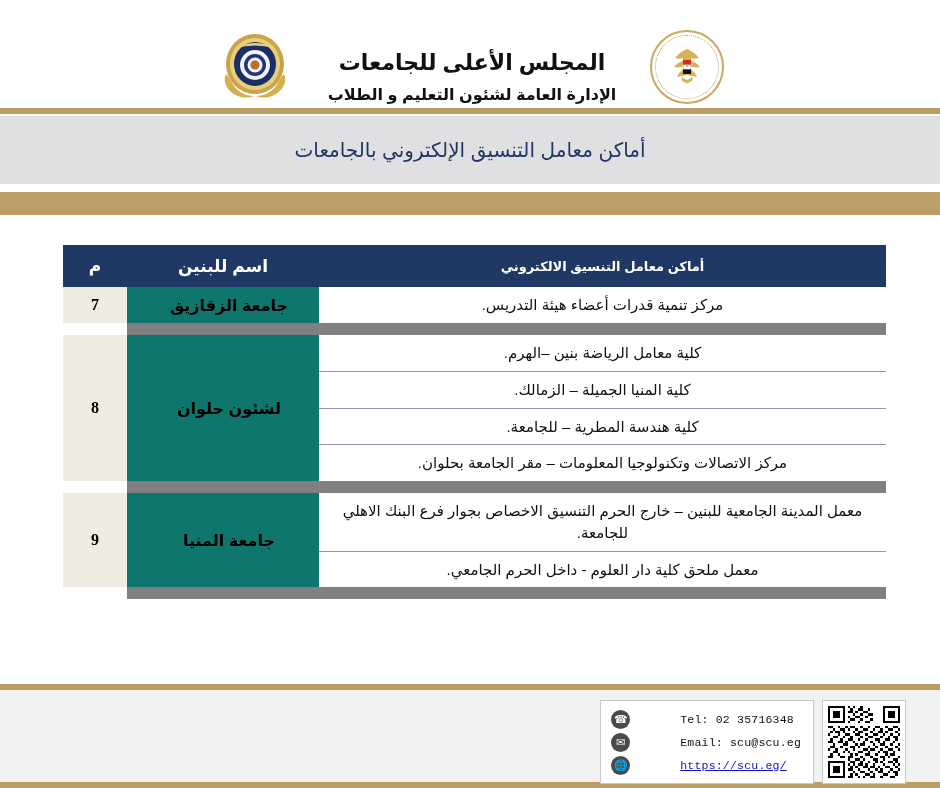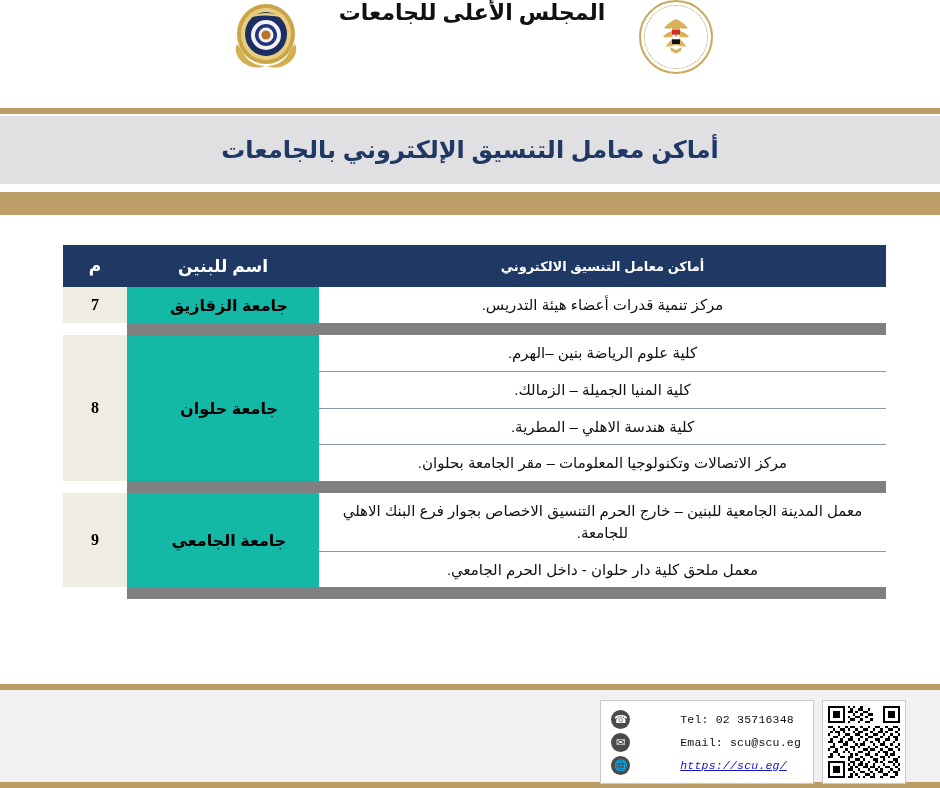--- a/index.html
+++ b/index.html
@@ -8,21 +8,21 @@
     background: #ffffff;
     font-family: "Liberation Sans", "DejaVu Sans", sans-serif;
     overflow: hidden;
   }
   .page { position: relative; width: 940px; height: 788px; background: #fff; }
 
   
   .header {
     position: absolute; left: 0; top: 0; width: 940px; height: 104px;
     background: #ffffff;
-    display: flex; align-items: flex-start; justify-content: center;
+    display: flex; align-items: flex-end; justify-content: center;
     gap: 30px;
   }
   .logo-left {
     width: 74px; height: 74px; border-radius: 50%;
     background: #ffffff;
     border: 2px solid #caa95f;
     position: relative; flex: 0 0 auto;
     overflow: hidden;
   }
   .logo-left .ring-text {
@@ -56,21 +56,21 @@
   .band-gold-thin {
     position: absolute; left: 0; width: 940px; height: 6px;
     background: #bb9c65;
   }
   .title-band {
     position: absolute; left: 0; top: 116px; width: 940px; height: 68px;
     background: #e0e0e2;
     display: flex; align-items: center; justify-content: center;
   }
   .title-band .headline {
-    font-size: 24px; font-weight: bold; color: #1f3864;
+    font-size: 20px; font-weight: normal; color: #1f3864;
     letter-spacing: 0px;
   }
   .band-gold-thick {
     position: absolute; left: 0; top: 192px; width: 940px; height: 23px;
     background: #bd9e68;
   }
 
   
   .table-wrap {
     position: absolute; left: 63px; top: 245px; width: 823px;
@@ -86,21 +86,21 @@
     height: 42px; text-align: center; vertical-align: middle;
     padding: 0 8px; border: 0;
   }
   thead th.h-place { font-size: 13px; }
 
   td.idx {
     background: #efece2; text-align: center; vertical-align: middle;
     font-size: 16px; font-weight: bold; color: #000; font-family: "Liberation Serif", serif;
   }
   td.univ {
-    background: #14b8a6; text-align: center; vertical-align: middle;
+    background: #0f766e; text-align: center; vertical-align: middle;
     font-size: 16px; font-weight: bold; color: #000; padding-left: 12px;
   }
   td.place {
     background: #ffffff; text-align: center; vertical-align: middle;
     font-size: 15px; color: #111; padding: 7px 16px; line-height: 1.45;
   }
   td.place.sub-sep { border-top: 1.6px solid #8b96a8; }
   tr.single td.place { height: 36px; }
 
   tr.spacer td {
@@ -130,21 +130,21 @@
   .cicon {
     width: 19px; height: 19px; border-radius: 50%;
     background: #4a4a4a; flex: 0 0 auto;
     display: flex; align-items: center; justify-content: center;
     color: #fff; font-size: 11px; line-height: 1;
   }
   .ctext {
     font-family: "Liberation Mono", "DejaVu Sans Mono", monospace;
     font-size: 11.5px; color: #111; letter-spacing: .2px; white-space: nowrap; margin-left: 41px;
   }
-  .ctext.link { color: #1313c8; text-decoration: underline; font-style: italic; }
+  .ctext.link { color: #1313c8; text-decoration: underline; }
   .qr-box {
     border: 1px solid #c9c9c9; background: #fff;
     margin-left: 8px; padding: 5px;
     display: flex; align-items: center; justify-content: center;
   }
   .qr { width: 72px; height: 72px; display: block; }
 </style>
 </head>
 <body>
 
@@ -159,20 +159,21 @@
         <rect x="13" y="13" width="8" height="14" fill="#ffffff" stroke="#c8a44f" stroke-width="0.6"></rect>
         <rect x="13" y="13" width="8" height="4.7" fill="#d22b2b"></rect>
         <rect x="13" y="22.3" width="8" height="4.7" fill="#111111"></rect>
         <path d="M15.6 18.4 l1.4 -1.6 1.4 1.6 -1.4 1.6 z" fill="#c8a44f"></path>
         <path d="M11 30 l6 3 6 -3 -1 4 -5 2.6 -5 -2.6 z" fill="#d8b35a"></path>
       </svg>
     </div>
 
     <div class="center-block">
       <div class="title-ar">المجلس الأعلى للجامعات</div>
+      <div class="subtitle-ar">الإدارة العامة لشئون التعليم و الطلاب</div>
     </div>
 
     <div class="logo-right">
       <svg viewBox="0 0 78 74" width="78" height="74" aria-hidden="true">
         <g>
           <path d="M10 44 C6 52 12 62 22 66 C27 68 33 68 38 66 C30 66 22 62 18 56 C15 51 13 47 10 44 Z" fill="#d4af4f"></path>
           <path d="M68 44 C72 52 66 62 56 66 C51 68 45 68 40 66 C48 66 56 62 60 56 C63 51 65 47 68 44 Z" fill="#d4af4f"></path>
           <ellipse cx="39" cy="34" rx="29" ry="30" fill="#caa548"></ellipse>
           <ellipse cx="39" cy="34" rx="25" ry="26" fill="#e8cf7f"></ellipse>
           <ellipse cx="39" cy="34" rx="21" ry="22" fill="#1b2f63"></ellipse>
@@ -215,46 +216,46 @@
           <td class="univ">جامعة الزقازيق</td>
           <td class="idx">7</td>
         </tr>
         <tr class="spacer">
           <td></td>
           <td></td>
           <td class="gap"></td>
         </tr>
 
         <tr>
-          <td class="place">كلية علوم الرياضة بنين –الهرم.</td>
-          <td class="univ" rowspan="4">جامعة حلوان</td>
+          <td class="place">كلية معامل الرياضة بنين –الهرم.</td>
+          <td class="univ" rowspan="4">لشئون حلوان</td>
           <td class="idx" rowspan="4">8</td>
         </tr>
         <tr>
           <td class="place sub-sep">كلية المنيا الجميلة – الزمالك.</td>
         </tr>
         <tr>
-          <td class="place sub-sep">كلية هندسة الاهلي – المطرية.</td>
+          <td class="place sub-sep">كلية هندسة المطرية – للجامعة.</td>
         </tr>
         <tr>
           <td class="place sub-sep">مركز الاتصالات وتكنولوجيا المعلومات – مقر الجامعة بحلوان.</td>
         </tr>
         <tr class="spacer">
           <td></td>
           <td></td>
           <td class="gap"></td>
         </tr>
 
         <tr>
           <td class="place">معمل المدينة الجامعية للبنين – خارج الحرم التنسيق الاخصاص بجوار فرع البنك الاهلي للجامعة.</td>
-          <td class="univ" rowspan="2">جامعة الجامعي</td>
+          <td class="univ" rowspan="2">جامعة المنيا</td>
           <td class="idx" rowspan="2">9</td>
         </tr>
         <tr>
-          <td class="place sub-sep">معمل ملحق كلية دار حلوان - داخل الحرم الجامعي.</td>
+          <td class="place sub-sep">معمل ملحق كلية دار العلوم - داخل الحرم الجامعي.</td>
         </tr>
         <tr class="spacer">
           <td></td>
           <td></td>
           <td class="gap"></td>
         </tr>
 
       </tbody>
     </table>
   </div>

